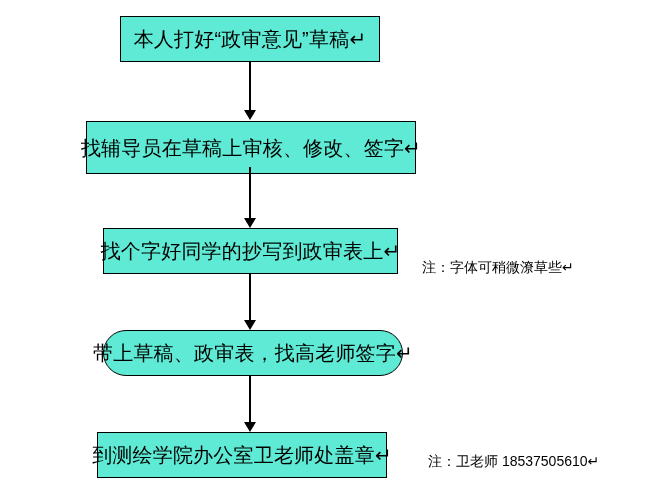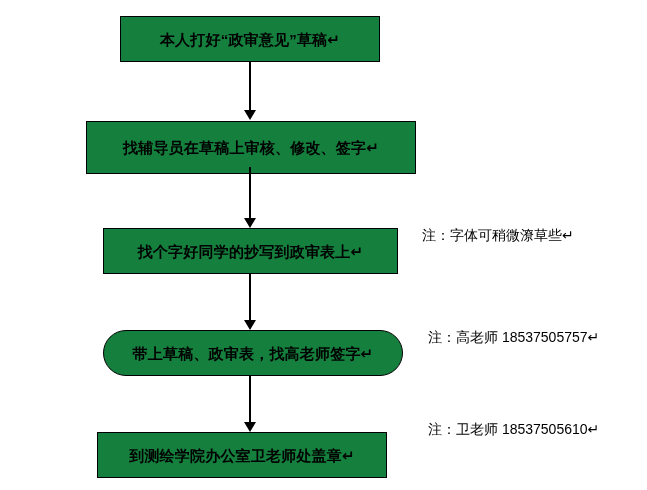--- a/index.html
+++ b/index.html
@@ -16,37 +16,36 @@
   }
   #flowchart {
     position: relative;
     width: 647px;
     height: 490px;
   }
   .node {
     position: absolute;
     box-sizing: border-box;
     border: 1px solid #000000;
-    background: #15803d;
+    background: #5eead4;
     display: flex;
     align-items: center;
     justify-content: center;
-    font-size: 15px;
+    font-size: 20px;
     line-height: 1;
     white-space: nowrap;
     letter-spacing: 0.2px;
-    font-weight: bold;
   }
   .note {
     position: absolute;
     font-size: 14px;
     line-height: 1;
     white-space: nowrap;
     display: flex;
-    align-items: flex-start;
+    align-items: flex-end;
   }
   .connector {
     position: absolute;
     width: 2px;
     background: #000000;
   }
   .arrow-head {
     position: absolute;
     width: 0;
     height: 0;
@@ -80,23 +79,20 @@
   <div class="note" style="left:422px; top:228px; height:46px;">
     <span>注：字体可稍微潦草些↵</span>
   </div>
 
   <div class="connector" style="left:249px; top:274px; height:48px;"></div>
   <div class="arrow-head" style="left:244px; top:320px;"></div>
 
   <div class="node" style="left:103px; top:330px; width:300px; height:46px;border-radius:23px;">
     <span>带上草稿、政审表，找高老师签字↵</span>
   </div>
-  <div class="note" style="left:428px; top:330px; height:46px;">
-    <span>注：高老师 18537505757↵</span>
-  </div>
 
   <div class="connector" style="left:249px; top:376px; height:48px;"></div>
   <div class="arrow-head" style="left:244px; top:422px;"></div>
 
   <div class="node" style="left:97px; top:432px; width:290px; height:46px;">
     <span>到测绘学院办公室卫老师处盖章↵</span>
   </div>
   <div class="note" style="left:428px; top:422px; height:46px;">
     <span>注：卫老师 18537505610↵</span>
   </div>

